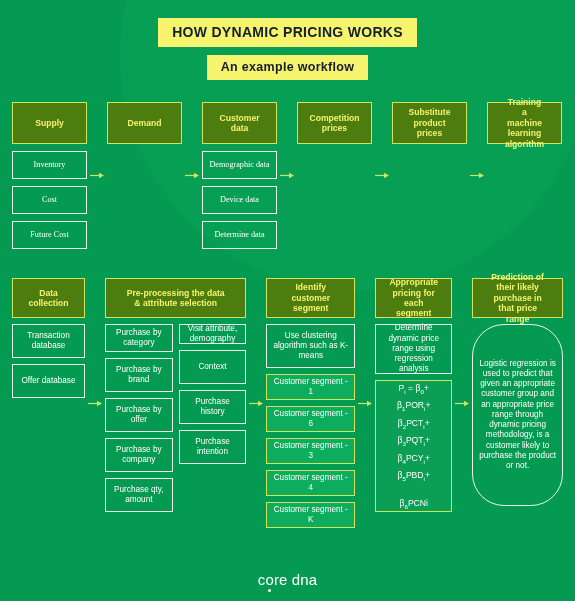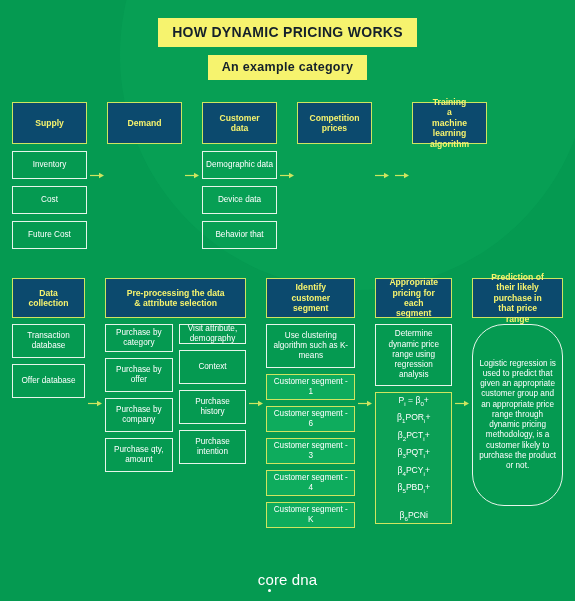--- a/index.html
+++ b/index.html
@@ -79,21 +79,21 @@
     display: flex;
     align-items: center;
     justify-content: center;
     width: 20px;
     color: #c9e265;
   }
   .arrow svg { display: block; }
 
   .hbox {
     border: 1.2px solid #cfe560;
-    background: #0c4a6e;
+    background: #4d7c0f;
     color: #f6f36e;
     font-size: 8.6px;
     font-weight: bold;
     line-height: 1.22;
     text-align: center;
     display: flex;
     align-items: center;
     justify-content: center;
     padding: 4px 17px;
     box-sizing: border-box;
@@ -140,21 +140,21 @@
     box-sizing: border-box;
   }
   .formula-box .fline { white-space: nowrap; }
   .formula-box .fline.last { margin-top: 10px; }
   sub { font-size: 0.72em; }
 
   
   #row1 { margin-top: 22px; }
   #row1 .col { width: 75px; }
   #row1 .hbox { height: 42px; }
-  #row1 .sbox { height: 28px; margin-top: 7px; }
+  #row1 .sbox { height: 28px; margin-top: 7px; font-family: Liberation Serif, serif; }
 
   
   #row2 { margin-top: 29px; }
   #row2 .hbox { height: 40px; }
   #row2 .sbox { margin-top: 6px; }
   #row2 .segbox { margin-top: 6px; height: 26px; }
 
   .subcols { display: flex; gap: 6px; }
   .subcol { display: flex; flex-direction: column; }
 
@@ -193,21 +193,21 @@
 </head>
 <body>
 
 <div id="poster">
   <div id="glow"></div>
 
   <div id="content">
 
     <div class="title-wrap">
       <div class="title-main">HOW DYNAMIC PRICING WORKS</div>
-      <div><span class="title-sub">An example category</span></div>
+      <div><span class="title-sub">An example workflow</span></div>
     </div>
 
     <div class="section" id="row1">
       <div class="header-row" id="row1-flow">
           <div class="col">
             <div class="hbox">Supply</div>
             <div class="sbox">Inventory</div>
             <div class="sbox">Cost</div>
             <div class="sbox">Future Cost</div>
           </div>
@@ -223,36 +223,39 @@
           <div class="arrow">
             <svg width="14" height="9" viewBox="0 0 14 9">
               <line x1="0" y1="4.5" x2="10" y2="4.5" stroke="#cfe560" stroke-width="1.2"></line>
               <polygon points="14,4.5 9,1.8 9,7.2" fill="#cfe560"></polygon>
             </svg>
           </div>
           <div class="col">
             <div class="hbox">Customer data</div>
             <div class="sbox">Demographic data</div>
             <div class="sbox">Device data</div>
-            <div class="sbox">Behavior that</div>
+            <div class="sbox">Determine data</div>
           </div>
           <div class="arrow">
             <svg width="14" height="9" viewBox="0 0 14 9">
               <line x1="0" y1="4.5" x2="10" y2="4.5" stroke="#cfe560" stroke-width="1.2"></line>
               <polygon points="14,4.5 9,1.8 9,7.2" fill="#cfe560"></polygon>
             </svg>
           </div>
           <div class="col">
             <div class="hbox">Competition prices</div>
           </div>
           <div class="arrow">
             <svg width="14" height="9" viewBox="0 0 14 9">
               <line x1="0" y1="4.5" x2="10" y2="4.5" stroke="#cfe560" stroke-width="1.2"></line>
               <polygon points="14,4.5 9,1.8 9,7.2" fill="#cfe560"></polygon>
             </svg>
+          </div>
+          <div class="col">
+            <div class="hbox">Substitute product prices</div>
           </div>
           <div class="arrow">
             <svg width="14" height="9" viewBox="0 0 14 9">
               <line x1="0" y1="4.5" x2="10" y2="4.5" stroke="#cfe560" stroke-width="1.2"></line>
               <polygon points="14,4.5 9,1.8 9,7.2" fill="#cfe560"></polygon>
             </svg>
           </div>
           <div class="col">
             <div class="hbox">Training a machine learning algorithm</div>
           </div>
@@ -274,20 +277,21 @@
             <svg width="14" height="9" viewBox="0 0 14 9">
               <line x1="0" y1="4.5" x2="10" y2="4.5" stroke="#cfe560" stroke-width="1.2"></line>
               <polygon points="14,4.5 9,1.8 9,7.2" fill="#cfe560"></polygon>
             </svg>
           </div>
           <div class="col" style="width: 151px;">
             <div class="hbox">Pre-processing the data &amp; attribute selection</div>
             <div class="subcols">
               <div class="subcol" style="flex: 1 1 0%;">
                 <div class="sbox" style="height: 28px; margin-top: 6px;">Purchase by category</div>
+                <div class="sbox" style="height: 34px; margin-top: 6px;">Purchase by brand</div>
                 <div class="sbox" style="height: 34px; margin-top: 6px;">Purchase by offer</div>
                 <div class="sbox" style="height: 34px; margin-top: 6px;">Purchase by company</div>
                 <div class="sbox" style="height: 34px; margin-top: 6px;">Purchase qty, amount</div>
               </div>
               <div class="subcol" style="flex: 1 1 0%;">
                 <div class="sbox" style="height: 20px; margin-top: 6px;">Visit attribute, demography</div>
                 <div class="sbox" style="height: 34px; margin-top: 6px;">Context</div>
                 <div class="sbox" style="height: 34px; margin-top: 6px;">Purchase history</div>
                 <div class="sbox" style="height: 34px; margin-top: 6px;">Purchase intention</div>
               </div>
@@ -315,21 +319,21 @@
           <div class="arrow">
             <svg width="14" height="9" viewBox="0 0 14 9">
               <line x1="0" y1="4.5" x2="10" y2="4.5" stroke="#cfe560" stroke-width="1.2"></line>
               <polygon points="14,4.5 9,1.8 9,7.2" fill="#cfe560"></polygon>
             </svg>
           </div>
           <div class="col" style="width: 77px;">
             <div class="hbox">Appropriate pricing for each segment</div>
             <div class="subcols">
               <div class="subcol" style="flex: 1 1 0%;">
-                <div class="sbox" style="height: 62px; margin-top: 6px;">Determine dynamic price range using regression analysis</div>
+                <div class="sbox" style="height: 50px; margin-top: 6px;">Determine dynamic price range using regression analysis</div>
                 <div class="formula-box" style="height: 132px; margin-top: 6px;">
                   <div class="fline">P<sub>i</sub> = β<sub>0</sub>+</div>
                   <div class="fline">β<sub>1</sub>POR<sub>i</sub>+</div>
                   <div class="fline">β<sub>2</sub>PCT<sub>i</sub>+</div>
                   <div class="fline">β<sub>3</sub>PQT<sub>i</sub>+</div>
                   <div class="fline">β<sub>4</sub>PCY<sub>i</sub>+</div>
                   <div class="fline">β<sub>5</sub>PBD<sub>i</sub>+</div>
                   <div class="fline last">β<sub>6</sub>PCNi</div>
                 </div>
               </div>

